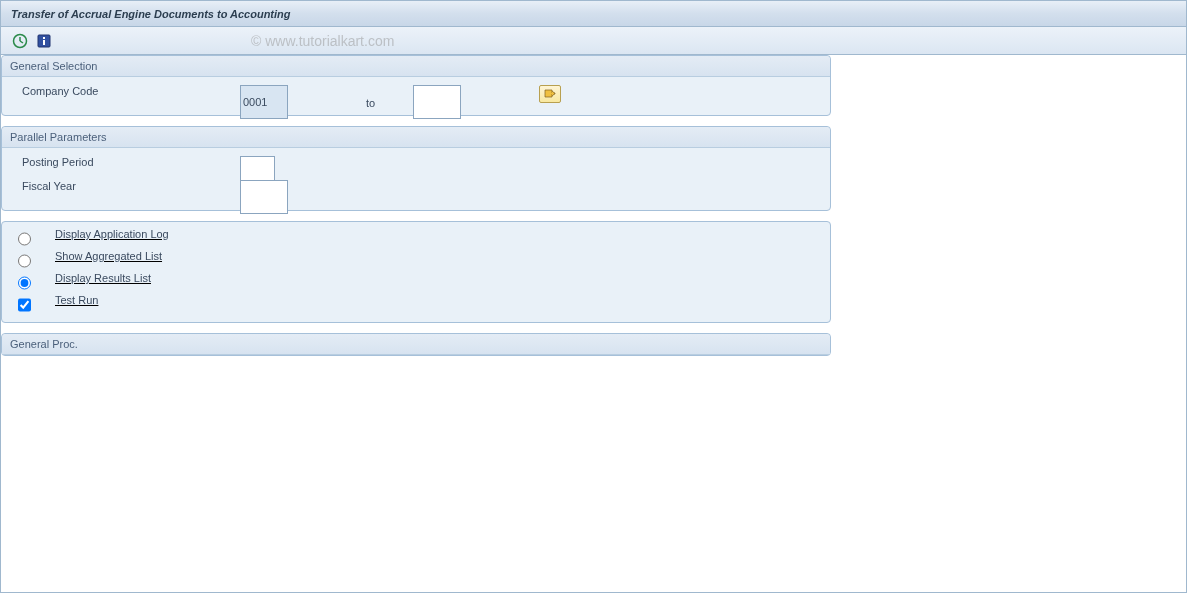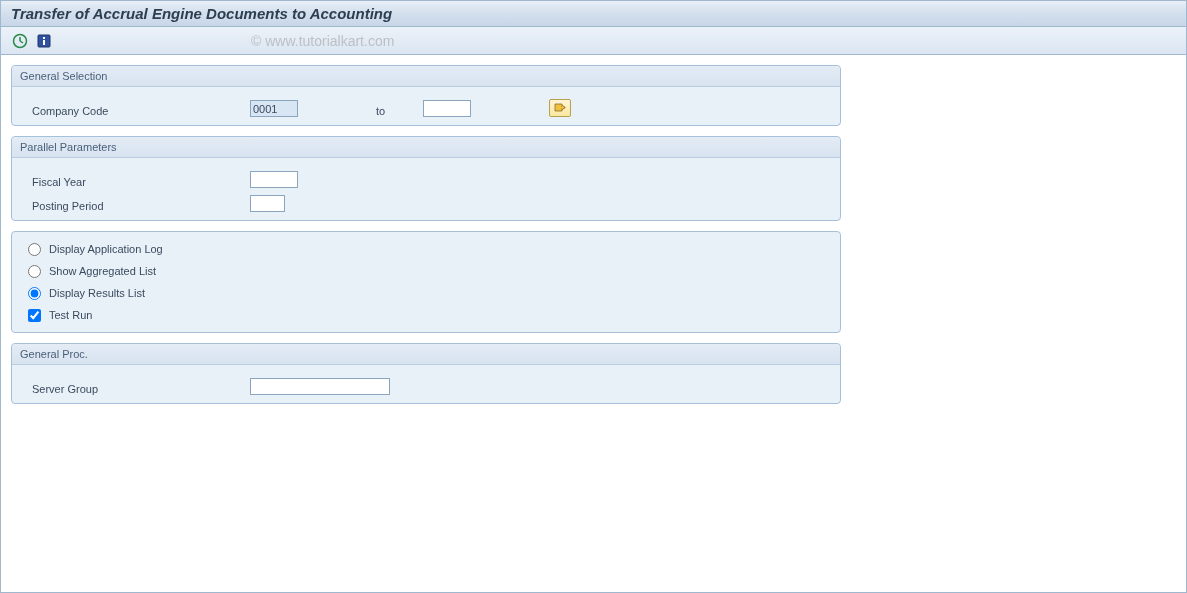--- a/index.html
+++ b/index.html
@@ -19,21 +19,21 @@
       border: 1px solid #a0b8ce;
       height: 100%;
       background: #fff;
     }
     .title-bar {
       background: linear-gradient(to bottom, #e8eff7 0%, #d3dfed 50%, #c8d7e8 100%);
       border-bottom: 1px solid #a0b8ce;
       padding: 4px 10px;
       font-weight: bold;
       font-style: italic;
-      font-size: 15px;
+      font-size: 11px;
       color: #2c3e50;
       height: 26px;
       display: flex;
       align-items: center;
     }
     .toolbar {
       background: linear-gradient(to bottom, #ecf2f9 0%, #dbe6f2 100%);
       border-bottom: 1px solid #a0b8ce;
       padding: 4px 10px;
       height: 28px;
@@ -54,21 +54,20 @@
       position: absolute;
       left: 250px;
       top: 50%;
       transform: translateY(-50%);
       color: rgba(150, 150, 150, 0.5);
       font-size: 14px;
       font-style: normal;
       pointer-events: none;
     }
     .content {
-      padding: 10px;
       background: #fff;
     }
     .group-box {
       background: #e9f1f8;
       border: 1px solid #a6c0d9;
       border-radius: 4px;
       margin-bottom: 10px;
       width: 830px;
     }
     .group-title {
@@ -78,69 +77,69 @@
       border-bottom: 1px solid #b8cde0;
       background: linear-gradient(to bottom, #e4ecf5, #d7e3f0);
       border-top-left-radius: 4px;
       border-top-right-radius: 4px;
     }
     .group-body {
       padding: 6px 8px;
     }
     .form-row {
       display: flex;
-      align-items: flex-end;
+      align-items: flex-start;
       height: 22px;
       margin: 2px 0;
     }
     .field-label {
       color: #3a4a5f;
       width: 230px;
       padding-left: 5px;
     }
     .field-label-indent {
       padding-left: 12px;
     }
     .text-input {
       border: 1px solid #8ba5bf;
       background: #fff;
-      height: 17px;
+      height: 34px;
       font-size: 11px;
       padding: 0 2px;
       font-family: inherit;
     }
     .text-input.readonly {
       background: #d8e5f2;
       color: #3a4a5f;
     }
     .input-small { width: 35px; }
     .input-med { width: 48px; }
     .input-wide { width: 140px; }
     .to-label {
       color: #3a4a5f;
-      margin: 0 38px 0 78px;
+      margin: 12px 38px 0 78px;
     }
     .multi-btn {
       margin-left: 78px;
       width: 22px;
       height: 18px;
       border: 1px solid #b8a050;
       background: linear-gradient(to bottom, #fff5d4, #f8e8a0);
       border-radius: 2px;
       display: flex;
       align-items: center;
       justify-content: center;
       cursor: pointer;
     }
     .radio-row, .check-row {
       display: flex;
-      align-items: center;
       height: 22px;
       padding-left: 8px;
-      gap: 4px;
+      gap: 20px;
+      text-decoration: underline;
     }
     .radio-row label, .check-row label {
       color: #3a4a5f;
       cursor: pointer;
     }
     input[type="radio"], input[type="checkbox"] {
       margin-right: 4px;
       cursor: pointer;
     }
   </style>
@@ -188,26 +187,26 @@
             </svg>
           </span>
         </div>
       </div>
     </div>
 
     <div class="group-box">
       <div class="group-title">Parallel Parameters</div>
       <div class="group-body">
         <div class="form-row">
+          <span class="field-label field-label-indent">Posting Period</span>
+          <input type="text" class="text-input input-small" value="" style="">
+        </div>
+        <div class="form-row">
           <span class="field-label field-label-indent">Fiscal Year</span>
           <input type="text" class="text-input input-med" value="" style="">
-        </div>
-        <div class="form-row">
-          <span class="field-label field-label-indent">Posting Period</span>
-          <input type="text" class="text-input input-small" value="" style="">
         </div>
       </div>
     </div>
 
     <div class="group-box">
       <div class="group-body">
         <div class="radio-row">
           <input type="radio" name="ctrlradio" id="r1" style="">
           <label for="r1">Display Application Log</label>
         </div>
@@ -221,22 +220,16 @@
         </div>
         <div class="check-row">
           <input type="checkbox" id="c1" checked="" style="">
           <label for="c1">Test Run</label>
         </div>
       </div>
     </div>
 
     <div class="group-box">
       <div class="group-title">General Proc.</div>
-      <div class="group-body">
-        <div class="form-row">
-          <span class="field-label field-label-indent">Server Group</span>
-          <input type="text" class="text-input input-wide" value="" style="">
-        </div>
-      </div>
     </div>
 
   </div>
 </div>
 
 </body></html>

